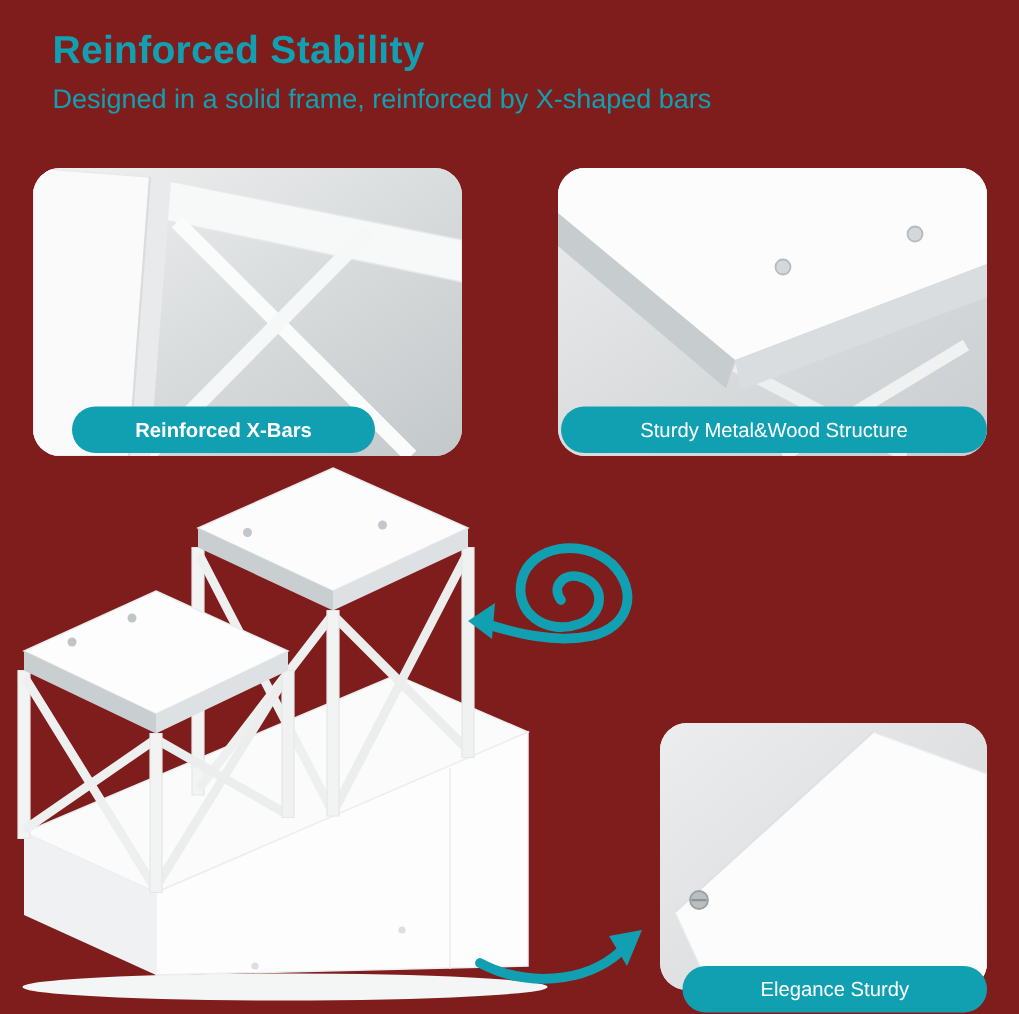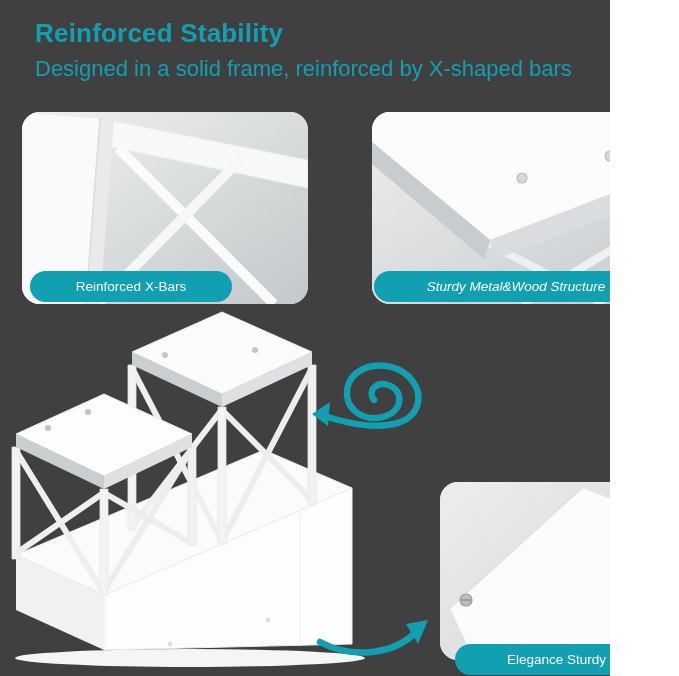--- a/index.html
+++ b/index.html
@@ -1,45 +1,45 @@
 <!DOCTYPE html>
 <html style="--color-accent: #11A0B2; --color-pill-text: #FFFFFF; --color-silver-edge: #C9CED1;"><head>
 <meta charset="utf-8">
 <style>
   html,body{margin:0;padding:0;background:#ffffff;}
   .canvas{
-    position:relative;width:610px;height:676px;background:#404040;
+    position:relative;width:679px;height:676px;background:#7f1d1d;
     font-family:"Liberation Sans", sans-serif;overflow:hidden;
   }
   
   .hdr{position:absolute;left:35px;top:18px;width:610px;}
   .hdr h1{
     margin:0;color:var(--color-accent,#11A0B2);
     font-size:26px;font-weight:700;letter-spacing:.2px;
   }
   .hdr p{
     margin:7px 0 0 0;color:var(--color-accent,#11A0B2);
-    font-size:22px;font-weight:400;
+    font-size:18px;font-weight:400;
   }
   
   .card{
     position:absolute;border-radius:18px;overflow:hidden;background:#dfe1e2;
   }
   .card svg{display:block;}
   .card-xbars{left:22px;top:112px;width:286px;height:192px;}
   .card-structure{left:372px;top:112px;width:286px;height:192px;}
   .card-elegance{left:440px;top:482px;width:218px;height:178px;}
   
   .pill{
     position:absolute;height:31px;line-height:31px;border-radius:16px;
     background:var(--color-accent,#11A0B2);color:#ffffff;text-align:center;
     font-size:13.5px;font-weight:400;white-space:nowrap;z-index:5;
   }
-  .pill-xbars{left:30px;top:271px;width:202px;}
-  .pill-structure{left:374px;top:271px;width:284px;font-style:italic;}
+  .pill-xbars{left:48px;top:271px;width:202px;font-weight:bold;}
+  .pill-structure{left:374px;top:271px;width:284px;}
   .pill-elegance{left:455px;top:644px;width:203px;}
   
   .product{position:absolute;left:0;top:300px;width:420px;height:376px;}
   .swirl-arrow{position:absolute;left:308px;top:352px;width:125px;height:95px;z-index:4;}
   .curve-arrow{position:absolute;left:316px;top:602px;width:120px;height:58px;z-index:4;}
   .teal-stroke{stroke:var(--color-accent,#11A0B2);}
   .teal-fill{fill:var(--color-accent,#11A0B2);}
 </style>
 </head>
 <body>

